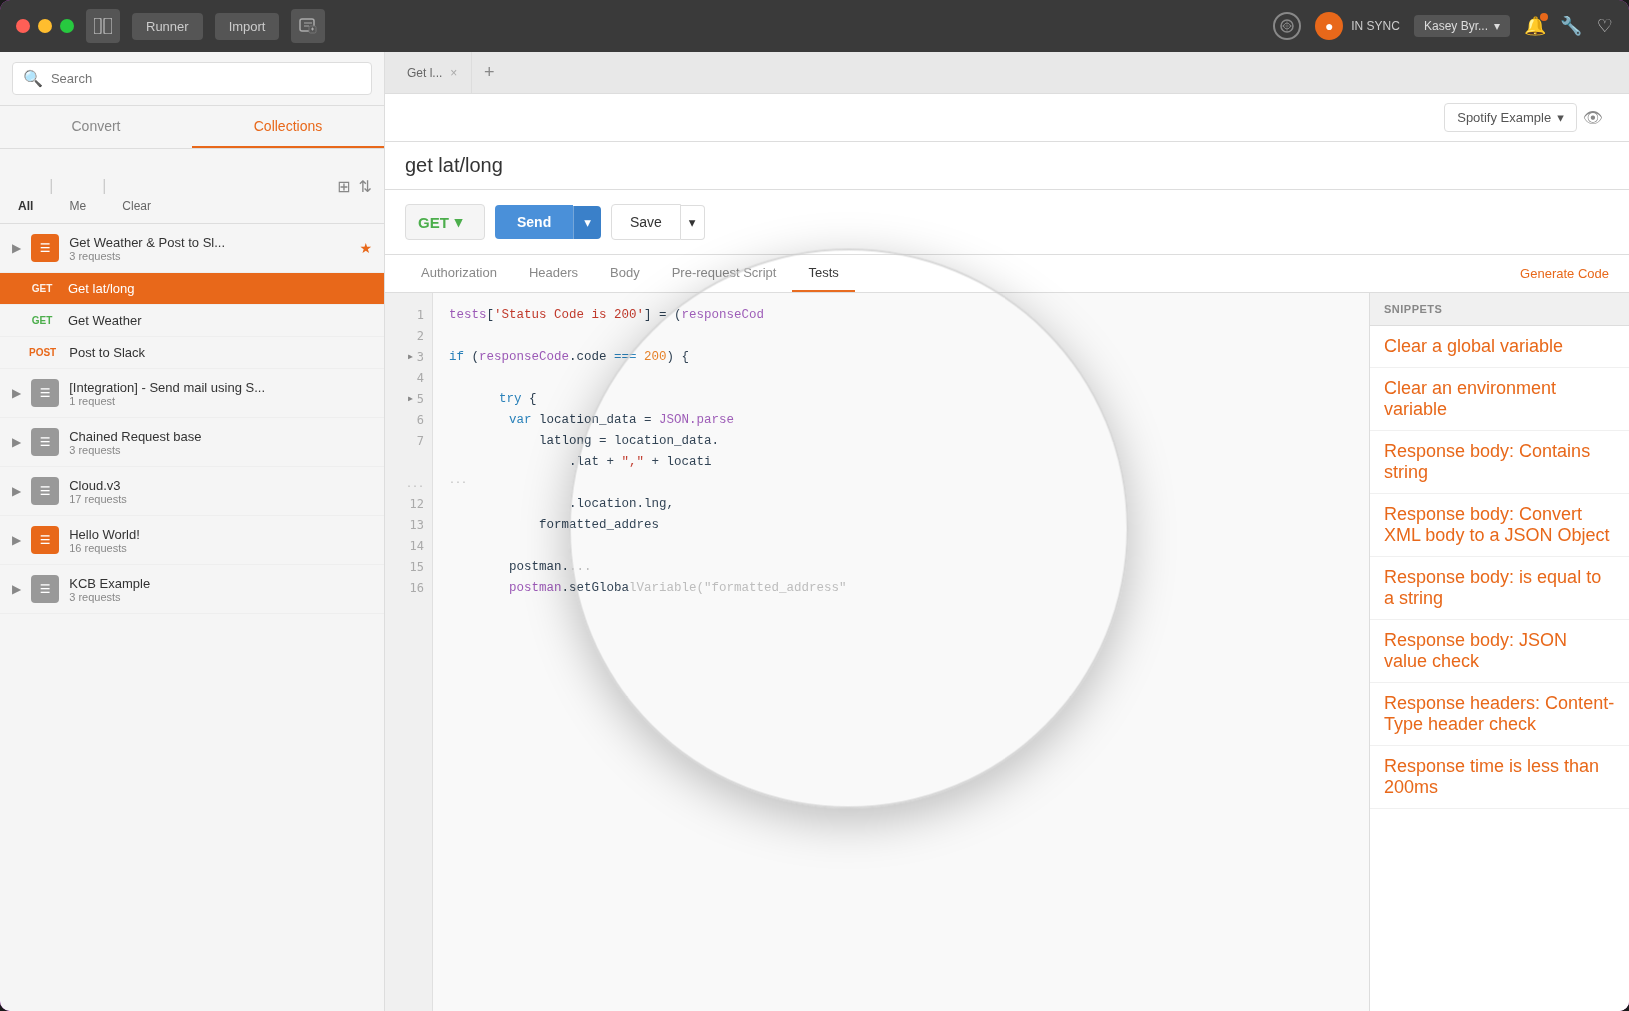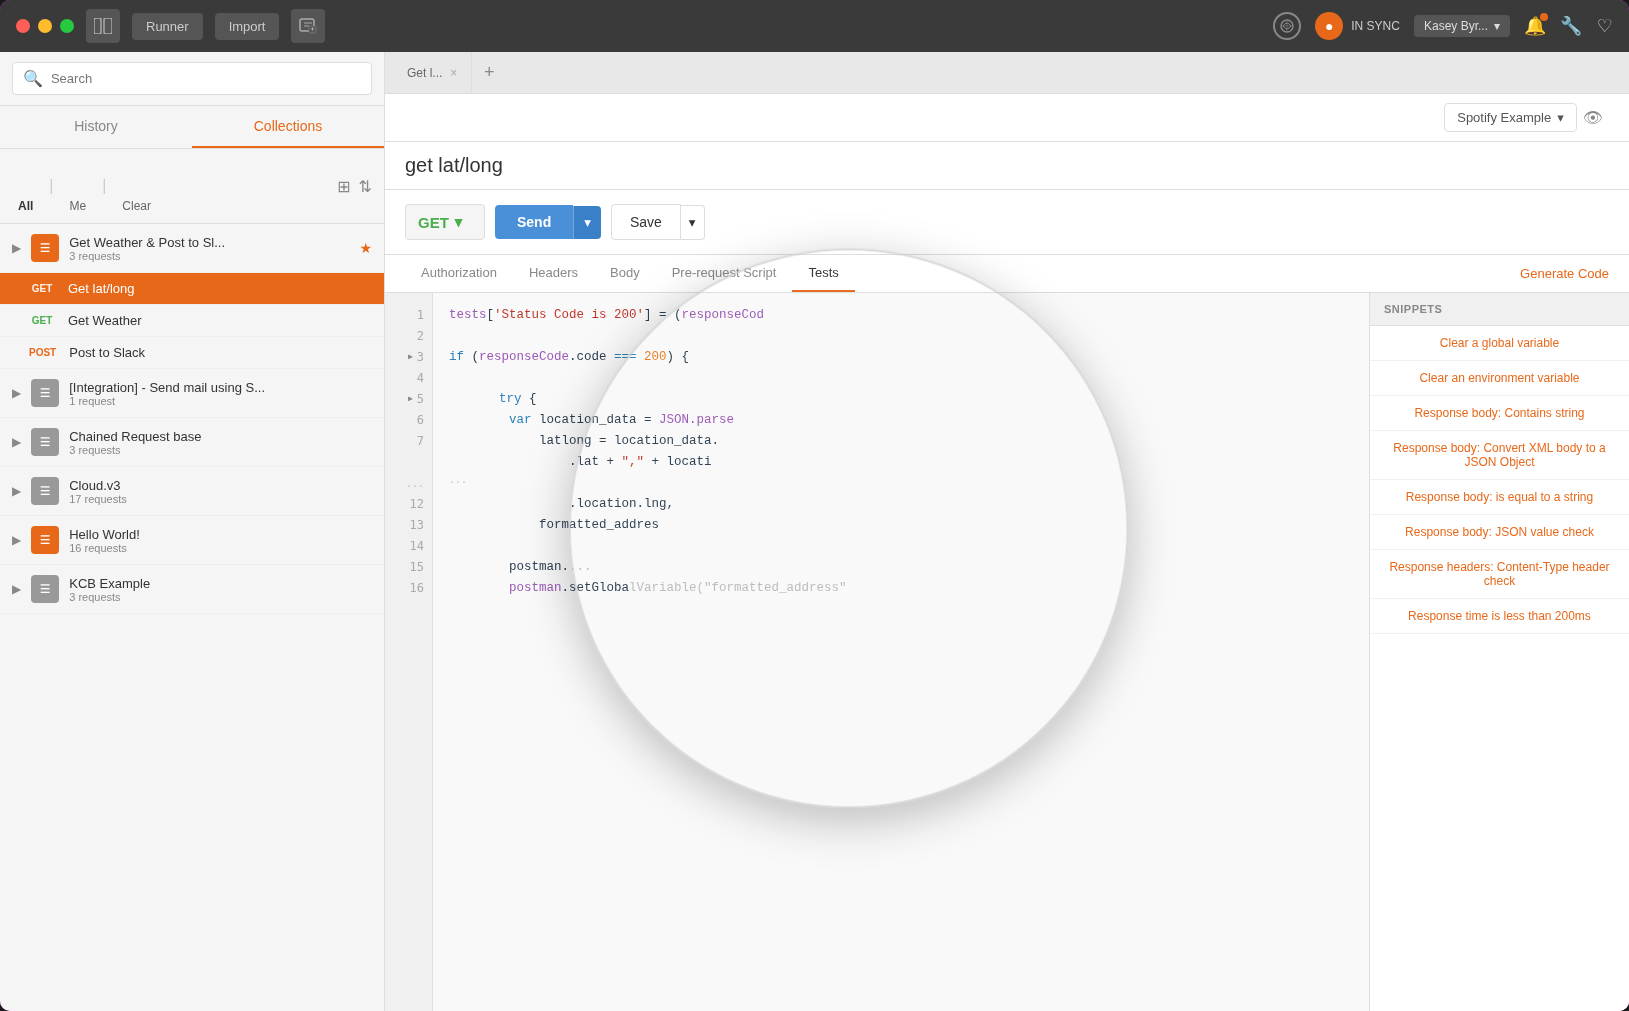--- a/index.html
+++ b/index.html
@@ -478,25 +478,24 @@
       padding: 10px 14px;
       background: #f0f0f0;
       font-size: 11px;
       font-weight: 700;
       color: #888;
       letter-spacing: 0.5px;
       border-bottom: 1px solid #ddd;
     }
     .snippet-item {
       padding: 10px 14px;
-      font-size: 12px;
+      font-size: 18px;
       color: #e8681a;
       cursor: pointer;
       border-bottom: 1px solid #f0f0f0;
-      text-align: center;
     }
 
     
     .magnifier-overlay {
       position: absolute;
       top: 0;
       left: 0;
       width: 100%;
       height: 100%;
       pointer-events: none;
@@ -592,21 +591,21 @@
 
     <div class="sidebar">
       <div class="search-bar">
         <div class="search-input-wrap">
           <span>🔍</span>
           <input type="text" placeholder="Search" style="">
         </div>
       </div>
       <div class="sidebar-tabs">
         <div class="sidebar-tab">
-          <span>History</span>
+          <span>Convert</span>
         </div>
         <div class="sidebar-tab active">
           <span>Collections</span>
         </div>
       </div>
       <div class="sidebar-filter">
         <span class="filter-btn active">All</span>
         <span class="filter-divider">|</span>
         <span class="filter-btn">Me</span>
         <span class="filter-divider">|</span>

